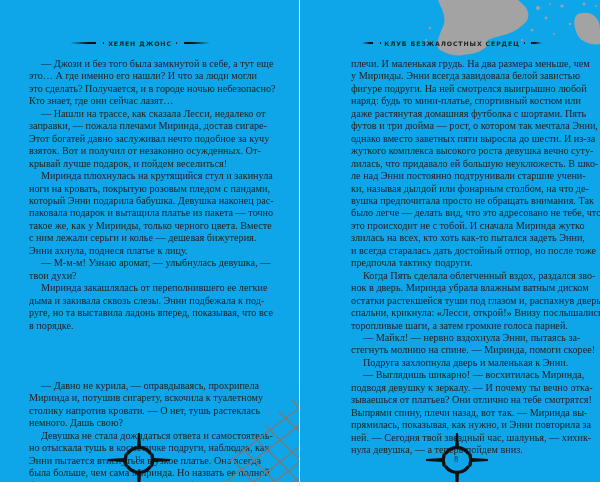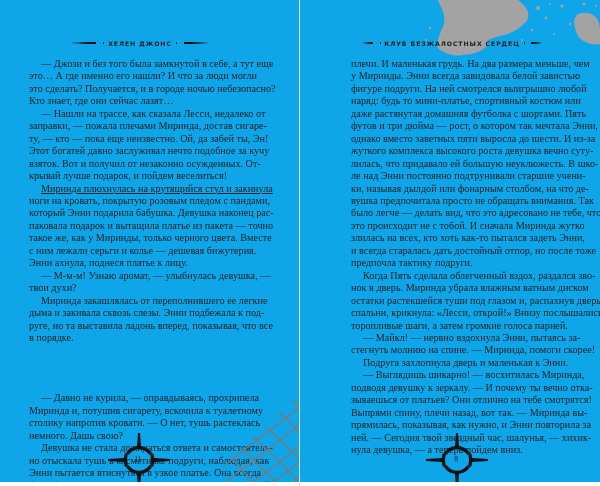--- a/index.html
+++ b/index.html
@@ -77,27 +77,26 @@
     <div class="body-text" id="left-text">
         <p class="" style="text-indent: 0px;">
           <span class="line" style="padding-left: 12px;">— Джози и без того была замкнутой в себе, а тут еще</span>
           <span class="line">это… А где именно его нашли? И что за люди могли</span>
           <span class="line">это сделать? Получается, и в городе ночью небезопасно?</span>
           <span class="line last">Кто знает, где они сейчас лазят…</span>
         </p>
         <p class="" style="text-indent: 0px;">
           <span class="line" style="padding-left: 12px;">— Нашли на трассе, как сказала Лесси, недалеко от</span>
           <span class="line">заправки, — пожала плечами Миринда, достав сигаре-</span>
-          <span class="line">ту, — кто — пока еще неизвестно. Ой, да забей ты, Эн!</span>
           <span class="line">Этот богатей давно заслуживал нечто подобное за кучу</span>
           <span class="line">взяток. Вот и получил от незаконно осужденных. От-</span>
           <span class="line last">крывай лучше подарок, и пойдем веселиться!</span>
         </p>
         <p class="" style="text-indent: 0px;">
-          <span class="line" style="padding-left: 12px; text-decoration: underline;">Миринда плюхнулась на крутящийся стул и закинула</span>
+          <span class="line" style="padding-left: 12px;">Миринда плюхнулась на крутящийся стул и закинула</span>
           <span class="line">ноги на кровать, покрытую розовым пледом с пандами,</span>
           <span class="line">который Энни подарила бабушка. Девушка наконец рас-</span>
           <span class="line">паковала подарок и вытащила платье из пакета — точно</span>
           <span class="line">такое же, как у Миринды, только черного цвета. Вместе</span>
           <span class="line">с ним лежали серьги и колье — дешевая бижутерия.</span>
           <span class="line last">Энни ахнула, поднеся платье к лицу.</span>
         </p>
         <p class="" style="text-indent: 0px;">
           <span class="line" style="padding-left: 12px;">— М-м-м! Узнаю аромат, — улыбнулась девушка, —</span>
           <span class="line last">твои духи?</span>

